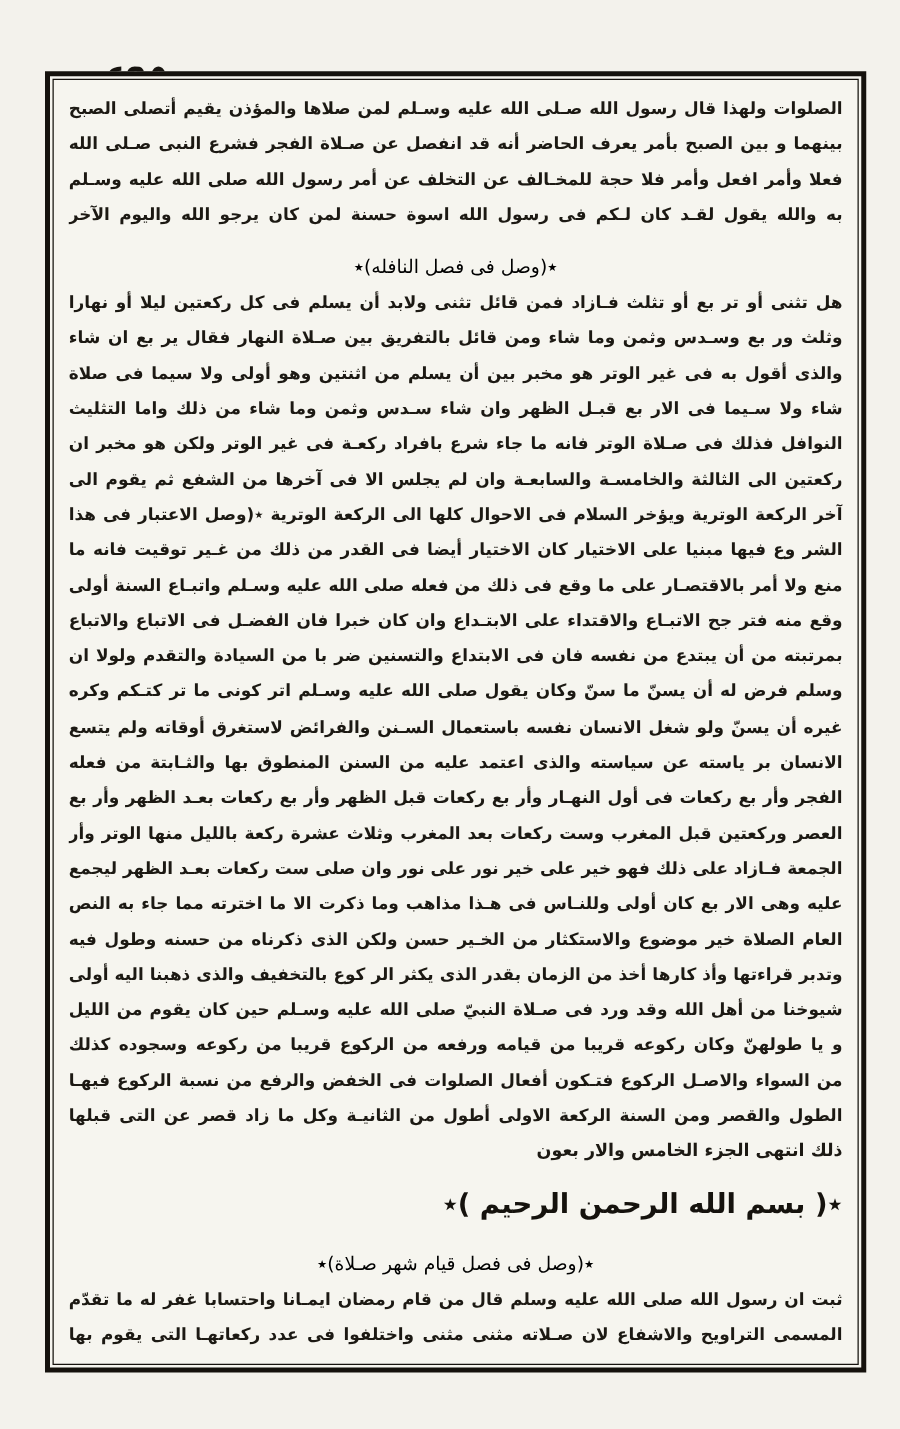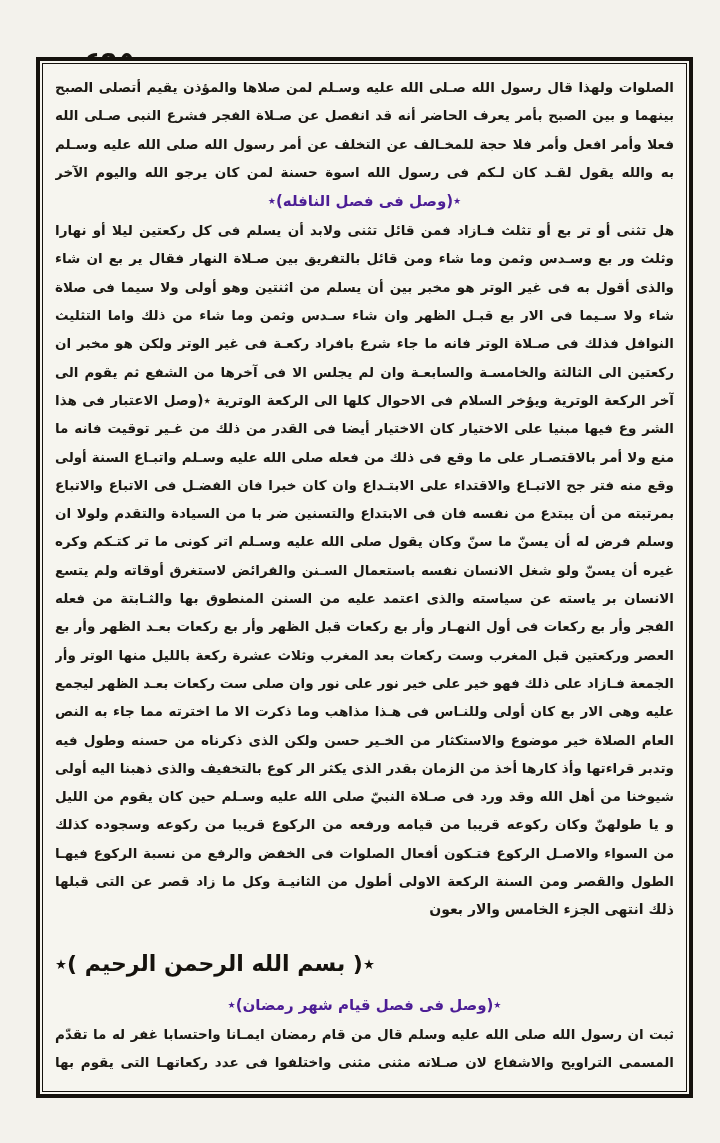--- a/index.html
+++ b/index.html
@@ -46,35 +46,36 @@
     color: #1c1913;
     line-height: 28.3px;
     height: 28.3px;
     overflow: hidden;
     white-space: normal;
   }
   .fasl {
     direction: rtl;
     text-align: center;
     font-size: 15px;
-    font-weight: bold;
-    color: #4c1d95;
+    font-weight: normal;
+    color: #000000;
     line-height: 30px;
     height: 30px;
     overflow: hidden;
+    margin-top: 12px;
   }
   .basmala {
     direction: rtl;
-    text-align: left;
+    text-align: right;
     font-size: 22px;
     font-weight: bold;
     color: #15120d;
     line-height: 40px;
     height: 40px;
-    margin-top: 20px;
+    margin-top: 8px;
     margin-bottom: 6px;
     overflow: hidden;
   }
   .colophon {
     direction: rtl;
     font-size: 14px;
     font-weight: bold;
     color: #1c1913;
     line-height: 28.3px;
     height: 28.3px;
@@ -113,18 +114,18 @@
         <div class="line">الجمعة فـازاد على ذلك فهو خير على خير نور على نور وان صلى ست ركعات بعـد الظهر ليجمع بين فعله و بين ما حض</div>
         <div class="line">عليه وهى الار بع كان أولى وللنـاس فى هـذا مذاهب وما ذكرت الا ما اخترته مما جاء به النص أو الفـعل والحـديث</div>
         <div class="line">العام الصلاة خير موضوع والاستكثار من الخـير حسن ولكن الذى ذكرناه من حسنه وطول فيه فى أفعال ذلك</div>
         <div class="line">وتدبر قراءتها وأذ كارها أخذ من الزمان بقدر الذى يكثر الر كوع بالتخفيف والذى ذهبنا اليه أولى وعليه أدركت</div>
         <div class="line">شيوخنا من أهل الله وقد ورد فى صـلاة النبيّ صلى الله عليه وسـلم حين كان يقوم من الليل فيصلى ركعتين فيا حسنهنّ</div>
         <div class="line">و يا طولهنّ وكان ركوعه قريبا من قيامه ورفعه من الركوع قريبا من ركوعه وسجوده كذلك فكانت صلاته قريبا</div>
         <div class="line">من السواء والاصـل الركوع فتـكون أفعال الصلوات فى الخفض والرفع من نسبة الركوع فيهـا فى حال الوقت من</div>
         <div class="line">الطول والقصر ومن السنة الركعة الاولى أطول من الثانيـة وكل ما زاد قصر عن التى قبلها وكذلك فى الفرائض فاعلم</div>
         <div class="colophon">ذلك  انتهى الجزء الخامس والار بعون</div>
         <div class="basmala">٭( بسم الله الرحمن الرحيم )٭</div>
-        <div class="fasl">٭(وصل فى فصل قيام شهر رمضان)٭</div>
+        <div class="fasl">٭(وصل فى فصل قيام شهر صـلاة)٭</div>
         <div class="line">ثبت ان رسول الله صلى الله عليه وسلم قال من قام رمضان ايمـانا واحتسابا غفر له ما تقدّم من ذنبه فهو مرغب فيه وهو</div>
         <div class="line">المسمى التراويح والاشفاع لان صـلاته مثنى مثنى واختلفوا فى عدد ركعاتهـا التى يقوم بها الناس فى رمضان ما المختار</div>
       </div>
   </div>
 </div>
 
 </body></html>

